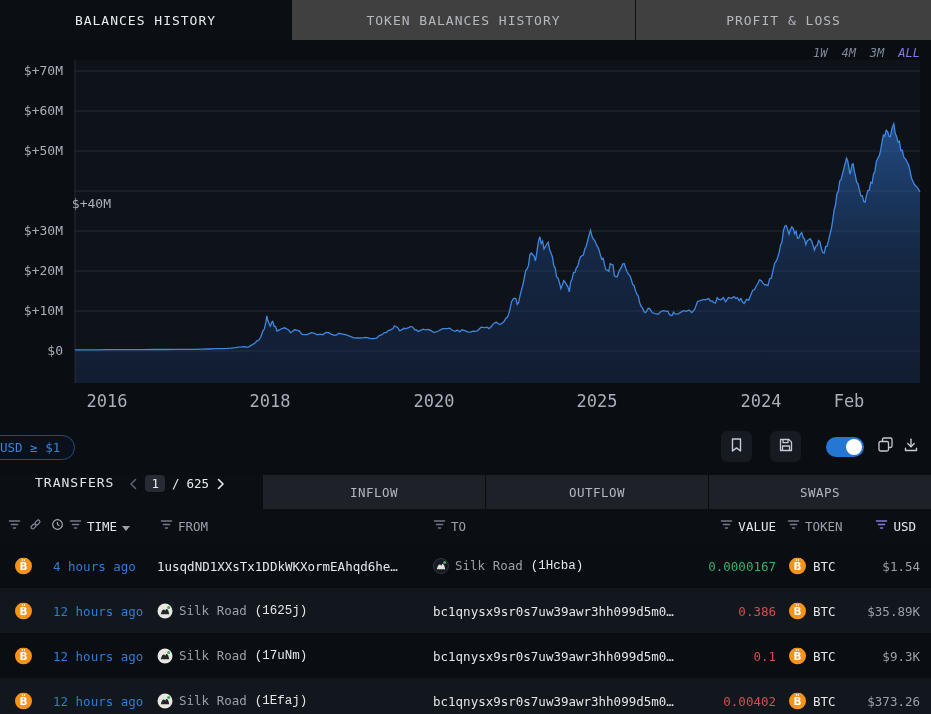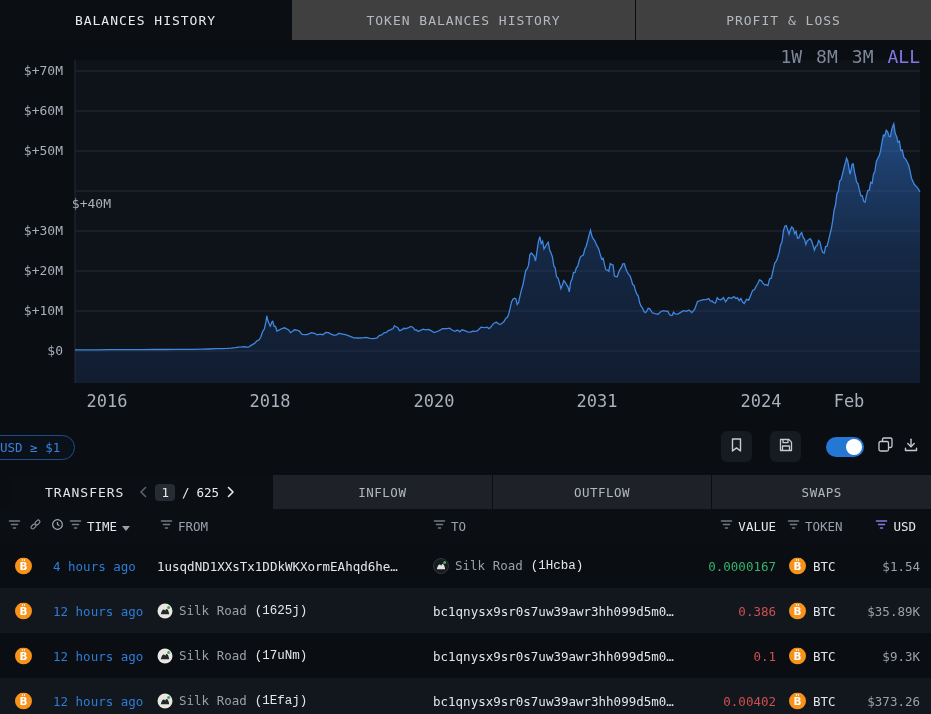--- a/index.html
+++ b/index.html
@@ -17,21 +17,21 @@
     font-size:13px; letter-spacing:1px; color:#b4b9c0;
     background:#404040; cursor:pointer; border-left:1px solid #0a0d12;
   }
   .tab:first-child { border-left:none; }
   .tab.active { background:#0b0e13; color:#e9ebee; }
   .tab:nth-child(1){ width:291px; } .tab:nth-child(2){ width:344px; } .tab:nth-child(3){ width:296px; }
   
   .chart-wrap { position:relative; height:380px; }
   #plot { position:absolute; left:0; top:0; }
   .range-row { position:absolute; top:6px; right:11px; display:flex; gap:14px; z-index:3; }
-  .range-btn { font-size:18px; color:#7e889b; cursor:pointer; }
+  .range-btn { font-size:12px; color:#7e889b; cursor:pointer;font-style:italic; }
   .range-btn.active { color:#8577e6; }
   .ytick { position:absolute; left:0; width:63px; text-align:right; font-size:13px; color:#a9b0ba; }
   .xtick { position:absolute; top:351px; transform:translateX(-50%); font-size:17px; color:#a9b0ba; }
   
   .controls { position:relative; height:55px; }
   .filter-pill {
     position:absolute; left:-13px; top:15px;
     border:1px solid #1d4d86; border-radius:15px; background:rgba(13,30,55,.25);
     color:#3b82d6; font-size:12.5px; padding:4px 14px 4px 12px; white-space:nowrap; cursor:pointer;
   }
@@ -40,21 +40,21 @@
     width:31px; height:31px; border-radius:6px; background:#161a21;
     display:flex; align-items:center; justify-content:center; cursor:pointer;
   }
   .icon-btn.bm { margin-right:18px; } .icon-btn.sv { margin-right:25px; }
   .toggle { position:relative; width:38px; height:20px; border-radius:10px; background:#2478d4; margin-right:11px; cursor:pointer; }
   .toggle .knob { position:absolute; top:2px; right:2px; width:16px; height:16px; border-radius:50%; background:#ffffff; }
   .plain-icon { display:flex; align-items:center; justify-content:center; cursor:pointer; padding:2px; }
   .plain-icon.cp { margin-right:5px; }
   
   .transfers-bar { display:flex; height:34px; }
-  .t-left { width:262px; background:#0b0e13; display:flex; align-items:center; padding-left:35px;margin-left:10px; }
+  .t-left { width:262px; background:#0b0e13; display:flex; align-items:flex-start; padding-left:35px; }
   .t-title { color:#e0e4e9; font-size:13px; letter-spacing:1px; }
   .pager { display:flex; align-items:center; gap:7px; margin-left:15px; }
   .pg-chev { display:flex; align-items:center; cursor:pointer; }
   .pg-box { background:#262b34; border-radius:4px; padding:1px 6px; color:#e9ebee; font-size:12.5px; }
   .pg-sep,.pg-total { color:#e9ebee; font-size:12.5px; }
   .t-tab {
     flex:1; background:#1e2228; border-left:1px solid #0a0d12;
     display:flex; align-items:center; justify-content:center;
     color:#b2b8c0; font-size:12.5px; letter-spacing:.5px; cursor:pointer;
   }
@@ -107,39 +107,39 @@
           <line x1="75" x2="920" y1="231" y2="231" stroke="#262b35" stroke-width="1"></line>
           <line x1="75" x2="920" y1="271" y2="271" stroke="#262b35" stroke-width="1"></line>
           <line x1="75" x2="920" y1="311" y2="311" stroke="#262b35" stroke-width="1"></line>
         </g>
       <line x1="75" y1="20" x2="75" y2="343" stroke="#262b35" stroke-width="1"></line>
       <path id="area-path" fill="url(#areaGrad)" stroke="none" d="M75.0 309.8L86.3 309.9L97.5 309.8L108.8 309.7L120.1 309.6L131.3 309.6L142.6 309.6L153.9 309.5L165.1 309.5L176.4 309.4L184.9 309.3L193.3 309.3L201.8 309.2L208.8 309.0L215.8 308.7L222.9 308.6L227.1 308.4L231.3 308.1L235.6 307.6L238.4 307.1L241.2 306.9L244.0 306.6L245.4 307.0L246.8 307.1L248.2 307.2L249.6 306.5L251.0 305.4L252.4 304.6L254.7 303.2L257.0 300.8L259.2 299.8L260.9 296.7L262.6 291.6L264.3 289.0L265.1 285.7L266.0 281.7L266.8 275.8L267.9 280.8L269.1 283.6L270.2 286.2L271.0 284.4L271.9 282.0L272.7 281.4L274.1 286.2L275.5 286.5L277.0 291.0L279.5 289.8L282.0 288.5L284.6 287.8L286.5 288.9L288.5 289.7L290.5 292.6L292.4 291.5L294.4 289.8L296.4 290.2L299.2 290.8L302.0 294.3L304.8 294.6L307.1 294.7L309.3 293.6L311.6 292.6L314.4 293.3L317.2 294.8L320.0 294.2L322.9 294.7L325.7 292.5L328.5 292.6L330.5 293.9L332.4 294.6L334.4 295.4L336.7 294.9L338.9 293.3L341.2 293.8L345.4 294.7L349.6 296.1L353.9 297.8L358.1 298.0L362.3 297.8L366.5 297.4L369.9 298.3L373.3 298.6L376.7 298.2L379.2 295.5L381.7 294.9L384.3 292.6L386.2 292.6L388.2 290.6L390.2 290.2L391.6 289.2L393.0 288.8L394.4 285.8L396.1 286.8L397.8 287.7L399.5 290.6L401.7 289.8L404.0 288.3L406.2 288.6L408.5 287.7L410.7 286.4L413.0 287.4L414.7 289.9L416.4 290.0L418.1 291.4L420.6 290.4L423.1 289.2L425.7 289.8L428.5 289.4L431.3 290.8L434.1 292.6L438.4 291.0L442.6 288.6L446.8 288.6L449.6 288.1L452.4 290.3L455.3 291.4L457.5 290.0L459.8 291.8L462.0 289.8L464.8 290.6L467.6 291.9L470.5 292.2L472.7 291.2L475.0 291.3L477.2 291.0L479.2 289.0L481.2 287.1L483.1 287.4L485.1 287.6L487.1 287.2L489.1 288.6L491.0 286.8L493.0 284.1L495.0 282.6L496.7 282.3L498.3 283.7L500.0 284.6L502.0 283.2L504.0 281.5L505.9 278.2L507.4 277.2L508.8 273.9L510.2 267.8L511.6 261.7L513.0 259.1L514.4 258.2L515.8 258.7L517.2 264.5L518.6 262.6L520.0 255.8L521.4 250.1L522.9 245.0L524.3 238.0L525.7 230.6L527.1 229.0L528.5 225.4L529.9 214.6L531.3 213.0L532.7 214.5L534.1 216.0L535.5 221.0L536.9 211.9L538.3 202.2L539.8 196.6L541.2 203.5L542.6 201.1L544.0 209.0L545.4 206.7L546.8 204.0L548.2 202.2L549.6 209.7L551.0 212.9L552.4 217.0L553.8 225.9L555.2 228.0L556.6 237.0L558.1 238.1L559.5 242.9L560.9 248.6L562.3 245.3L563.7 240.6L565.1 242.2L566.5 244.6L567.9 246.8L569.3 251.8L570.7 241.9L572.1 239.1L573.5 232.6L575.0 232.5L576.4 227.7L577.8 226.2L579.2 220.5L580.6 216.6L582.0 215.8L583.4 215.0L584.8 209.0L586.2 206.2L587.6 201.0L589.0 195.3L590.5 190.2L591.9 196.1L593.3 199.0L594.7 200.6L596.1 204.0L597.5 206.6L598.9 209.4L600.3 214.8L601.7 219.0L603.1 218.2L604.5 224.7L605.9 229.8L607.4 230.2L608.8 231.3L610.2 223.6L611.6 224.6L613.0 224.9L614.4 235.9L615.8 236.6L617.2 236.7L618.6 232.5L620.0 229.4L621.4 227.5L622.8 223.9L624.3 223.8L625.7 228.3L627.1 231.8L628.5 234.2L629.9 235.5L631.3 239.5L632.7 244.6L634.1 245.5L635.5 250.8L636.9 254.2L638.3 256.0L639.7 262.8L641.1 266.2L642.6 268.0L644.0 271.6L645.4 272.6L646.8 271.1L648.2 268.3L649.6 268.6L652.4 272.8L655.2 273.7L658.0 274.2L660.9 271.5L663.7 270.6L666.5 271.4L667.9 271.3L669.3 274.4L670.7 275.4L672.1 275.6L673.5 272.2L674.9 273.8L677.8 274.1L680.6 272.4L683.4 270.6L686.2 271.4L689.0 270.1L691.9 272.6L694.7 269.2L697.5 261.5L700.3 260.6L703.1 259.6L705.9 259.7L708.8 258.6L710.4 261.1L712.1 261.0L713.8 262.6L715.5 263.0L717.2 257.7L718.9 259.4L721.1 259.7L723.4 257.6L725.6 261.8L728.5 257.6L731.3 258.4L734.1 256.6L735.8 258.4L737.5 257.8L739.2 260.6L740.9 258.5L742.6 262.1L744.2 263.4L746.5 259.4L748.7 260.1L751.0 254.6L752.7 250.3L754.4 249.8L756.1 246.2L757.8 243.5L759.5 239.8L761.1 240.6L762.8 242.8L764.5 244.8L766.2 244.6L767.9 245.6L769.6 238.9L771.3 238.2L773.0 230.7L774.7 223.2L776.4 221.0L777.8 217.1L779.2 212.2L780.6 205.0L782.0 202.0L783.4 190.8L784.8 186.2L786.2 185.6L787.6 189.4L789.0 194.2L790.4 189.8L791.8 186.9L793.3 188.6L794.7 193.9L796.1 191.4L797.5 198.2L798.9 198.0L800.3 194.2L801.7 192.6L803.1 197.4L804.5 199.0L805.9 204.6L807.3 200.6L808.7 199.7L810.1 198.6L811.6 200.8L813.0 205.4L814.4 210.2L815.8 206.3L817.2 205.5L818.6 200.6L820.0 202.1L821.4 208.7L822.8 212.6L824.2 213.2L825.6 206.6L827.0 206.2L828.5 200.7L829.9 194.3L831.3 189.0L832.7 180.6L834.1 170.1L835.5 165.0L836.9 153.6L838.3 151.6L839.7 141.0L841.1 139.6L842.5 133.8L844.0 127.8L844.8 124.4L845.6 122.2L846.5 118.2L847.6 120.4L848.7 126.2L849.9 134.2L851.0 130.5L852.1 124.2L853.2 123.8L854.4 131.6L855.5 136.1L856.6 142.2L858.0 143.5L859.4 149.9L860.9 155.8L862.3 155.7L863.7 161.3L865.1 162.2L866.5 155.1L867.9 150.6L869.3 150.2L870.7 142.3L872.1 143.3L873.5 134.2L874.9 131.4L876.3 121.6L877.8 118.2L879.2 115.9L880.6 110.7L882.0 102.2L883.4 95.1L884.8 95.9L886.2 90.2L887.6 91.7L889.0 96.3L890.4 96.6L891.6 90.1L892.7 86.4L893.8 83.8L895.2 93.3L896.6 96.5L898.0 102.2L899.4 101.2L900.8 110.7L902.3 110.2L903.9 117.4L905.6 119.1L907.3 122.2L908.7 125.3L910.1 131.4L911.5 138.2L914.4 144.5L917.2 147.3L920.0 151.8L920 343L75 343Z"></path>
       <path id="line-path" fill="none" stroke-width="1.3" d="M75.0 309.8L86.3 309.9L97.5 309.8L108.8 309.7L120.1 309.6L131.3 309.6L142.6 309.6L153.9 309.5L165.1 309.5L176.4 309.4L184.9 309.3L193.3 309.3L201.8 309.2L208.8 309.0L215.8 308.7L222.9 308.6L227.1 308.4L231.3 308.1L235.6 307.6L238.4 307.1L241.2 306.9L244.0 306.6L245.4 307.0L246.8 307.1L248.2 307.2L249.6 306.5L251.0 305.4L252.4 304.6L254.7 303.2L257.0 300.8L259.2 299.8L260.9 296.7L262.6 291.6L264.3 289.0L265.1 285.7L266.0 281.7L266.8 275.8L267.9 280.8L269.1 283.6L270.2 286.2L271.0 284.4L271.9 282.0L272.7 281.4L274.1 286.2L275.5 286.5L277.0 291.0L279.5 289.8L282.0 288.5L284.6 287.8L286.5 288.9L288.5 289.7L290.5 292.6L292.4 291.5L294.4 289.8L296.4 290.2L299.2 290.8L302.0 294.3L304.8 294.6L307.1 294.7L309.3 293.6L311.6 292.6L314.4 293.3L317.2 294.8L320.0 294.2L322.9 294.7L325.7 292.5L328.5 292.6L330.5 293.9L332.4 294.6L334.4 295.4L336.7 294.9L338.9 293.3L341.2 293.8L345.4 294.7L349.6 296.1L353.9 297.8L358.1 298.0L362.3 297.8L366.5 297.4L369.9 298.3L373.3 298.6L376.7 298.2L379.2 295.5L381.7 294.9L384.3 292.6L386.2 292.6L388.2 290.6L390.2 290.2L391.6 289.2L393.0 288.8L394.4 285.8L396.1 286.8L397.8 287.7L399.5 290.6L401.7 289.8L404.0 288.3L406.2 288.6L408.5 287.7L410.7 286.4L413.0 287.4L414.7 289.9L416.4 290.0L418.1 291.4L420.6 290.4L423.1 289.2L425.7 289.8L428.5 289.4L431.3 290.8L434.1 292.6L438.4 291.0L442.6 288.6L446.8 288.6L449.6 288.1L452.4 290.3L455.3 291.4L457.5 290.0L459.8 291.8L462.0 289.8L464.8 290.6L467.6 291.9L470.5 292.2L472.7 291.2L475.0 291.3L477.2 291.0L479.2 289.0L481.2 287.1L483.1 287.4L485.1 287.6L487.1 287.2L489.1 288.6L491.0 286.8L493.0 284.1L495.0 282.6L496.7 282.3L498.3 283.7L500.0 284.6L502.0 283.2L504.0 281.5L505.9 278.2L507.4 277.2L508.8 273.9L510.2 267.8L511.6 261.7L513.0 259.1L514.4 258.2L515.8 258.7L517.2 264.5L518.6 262.6L520.0 255.8L521.4 250.1L522.9 245.0L524.3 238.0L525.7 230.6L527.1 229.0L528.5 225.4L529.9 214.6L531.3 213.0L532.7 214.5L534.1 216.0L535.5 221.0L536.9 211.9L538.3 202.2L539.8 196.6L541.2 203.5L542.6 201.1L544.0 209.0L545.4 206.7L546.8 204.0L548.2 202.2L549.6 209.7L551.0 212.9L552.4 217.0L553.8 225.9L555.2 228.0L556.6 237.0L558.1 238.1L559.5 242.9L560.9 248.6L562.3 245.3L563.7 240.6L565.1 242.2L566.5 244.6L567.9 246.8L569.3 251.8L570.7 241.9L572.1 239.1L573.5 232.6L575.0 232.5L576.4 227.7L577.8 226.2L579.2 220.5L580.6 216.6L582.0 215.8L583.4 215.0L584.8 209.0L586.2 206.2L587.6 201.0L589.0 195.3L590.5 190.2L591.9 196.1L593.3 199.0L594.7 200.6L596.1 204.0L597.5 206.6L598.9 209.4L600.3 214.8L601.7 219.0L603.1 218.2L604.5 224.7L605.9 229.8L607.4 230.2L608.8 231.3L610.2 223.6L611.6 224.6L613.0 224.9L614.4 235.9L615.8 236.6L617.2 236.7L618.6 232.5L620.0 229.4L621.4 227.5L622.8 223.9L624.3 223.8L625.7 228.3L627.1 231.8L628.5 234.2L629.9 235.5L631.3 239.5L632.7 244.6L634.1 245.5L635.5 250.8L636.9 254.2L638.3 256.0L639.7 262.8L641.1 266.2L642.6 268.0L644.0 271.6L645.4 272.6L646.8 271.1L648.2 268.3L649.6 268.6L652.4 272.8L655.2 273.7L658.0 274.2L660.9 271.5L663.7 270.6L666.5 271.4L667.9 271.3L669.3 274.4L670.7 275.4L672.1 275.6L673.5 272.2L674.9 273.8L677.8 274.1L680.6 272.4L683.4 270.6L686.2 271.4L689.0 270.1L691.9 272.6L694.7 269.2L697.5 261.5L700.3 260.6L703.1 259.6L705.9 259.7L708.8 258.6L710.4 261.1L712.1 261.0L713.8 262.6L715.5 263.0L717.2 257.7L718.9 259.4L721.1 259.7L723.4 257.6L725.6 261.8L728.5 257.6L731.3 258.4L734.1 256.6L735.8 258.4L737.5 257.8L739.2 260.6L740.9 258.5L742.6 262.1L744.2 263.4L746.5 259.4L748.7 260.1L751.0 254.6L752.7 250.3L754.4 249.8L756.1 246.2L757.8 243.5L759.5 239.8L761.1 240.6L762.8 242.8L764.5 244.8L766.2 244.6L767.9 245.6L769.6 238.9L771.3 238.2L773.0 230.7L774.7 223.2L776.4 221.0L777.8 217.1L779.2 212.2L780.6 205.0L782.0 202.0L783.4 190.8L784.8 186.2L786.2 185.6L787.6 189.4L789.0 194.2L790.4 189.8L791.8 186.9L793.3 188.6L794.7 193.9L796.1 191.4L797.5 198.2L798.9 198.0L800.3 194.2L801.7 192.6L803.1 197.4L804.5 199.0L805.9 204.6L807.3 200.6L808.7 199.7L810.1 198.6L811.6 200.8L813.0 205.4L814.4 210.2L815.8 206.3L817.2 205.5L818.6 200.6L820.0 202.1L821.4 208.7L822.8 212.6L824.2 213.2L825.6 206.6L827.0 206.2L828.5 200.7L829.9 194.3L831.3 189.0L832.7 180.6L834.1 170.1L835.5 165.0L836.9 153.6L838.3 151.6L839.7 141.0L841.1 139.6L842.5 133.8L844.0 127.8L844.8 124.4L845.6 122.2L846.5 118.2L847.6 120.4L848.7 126.2L849.9 134.2L851.0 130.5L852.1 124.2L853.2 123.8L854.4 131.6L855.5 136.1L856.6 142.2L858.0 143.5L859.4 149.9L860.9 155.8L862.3 155.7L863.7 161.3L865.1 162.2L866.5 155.1L867.9 150.6L869.3 150.2L870.7 142.3L872.1 143.3L873.5 134.2L874.9 131.4L876.3 121.6L877.8 118.2L879.2 115.9L880.6 110.7L882.0 102.2L883.4 95.1L884.8 95.9L886.2 90.2L887.6 91.7L889.0 96.3L890.4 96.6L891.6 90.1L892.7 86.4L893.8 83.8L895.2 93.3L896.6 96.5L898.0 102.2L899.4 101.2L900.8 110.7L902.3 110.2L903.9 117.4L905.6 119.1L907.3 122.2L908.7 125.3L910.1 131.4L911.5 138.2L914.4 144.5L917.2 147.3L920.0 151.8" stroke="#3f87e0"></path>
     </svg>
     <div class="range-row" id="rangeRow">
         <span class="range-btn">1W</span>
-        <span class="range-btn">8M</span>
+        <span class="range-btn">4M</span>
         <span class="range-btn">3M</span>
         <span class="range-btn active">ALL</span>
       </div>
     <div id="yticks">
         <span class="ytick" style="top: 23px;">$+70M</span>
         <span class="ytick" style="top: 63px;">$+60M</span>
         <span class="ytick" style="top: 103px;">$+50M</span>
         <span class="ytick" style="top: 156px; margin-left: 48px;">$+40M</span>
         <span class="ytick" style="top: 183px;">$+30M</span>
         <span class="ytick" style="top: 223px;">$+20M</span>
         <span class="ytick" style="top: 263px;">$+10M</span>
         <span class="ytick" style="top: 303px;">$0</span>
       </div>
     <div id="xticks">
         <span class="xtick" style="left: 107px;">2016</span>
         <span class="xtick" style="left: 270px;">2018</span>
         <span class="xtick" style="left: 434px;">2020</span>
-        <span class="xtick" style="left: 597px;">2031</span>
+        <span class="xtick" style="left: 597px;">2025</span>
         <span class="xtick" style="left: 761px;">2024</span>
         <span class="xtick" style="left: 849px;">Feb</span>
       </div>
   </div>
 
   <div class="controls">
     <div class="filter-pill">USD ≥ $1</div>
     <div class="ctrl-cluster">
       <div class="icon-btn bm">
         <span>

